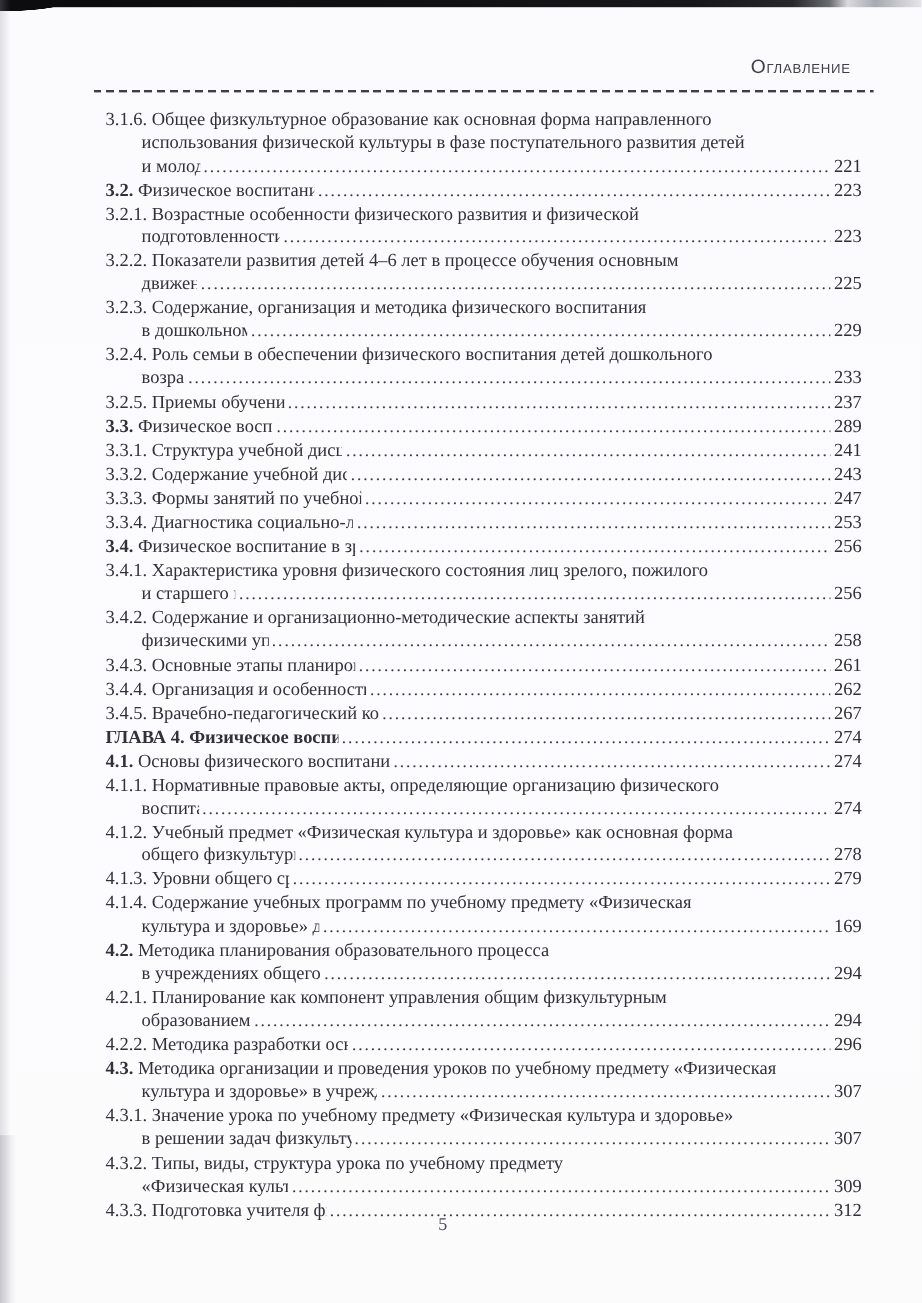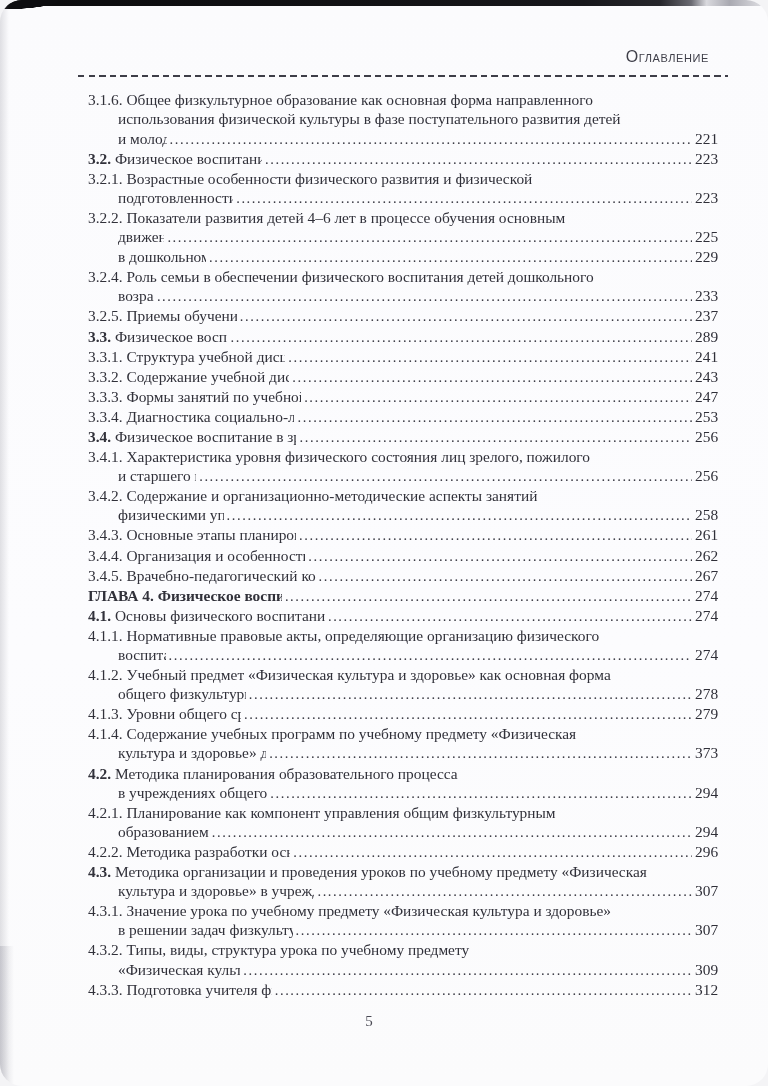--- a/index.html
+++ b/index.html
@@ -7,21 +7,20 @@
     width: 768px; height: 1086px;
     background: #f4f4f6;
     font-family: "Liberation Serif", serif;
     overflow: hidden;
   }
   .scan {
     position: relative;
     width: 768px; height: 1086px;
     background: linear-gradient(180deg, #fbfbfd 0%, #fcfcfe 60%, #fbfbfc 100%);
     overflow: hidden;
-    border-radius: 22px;
   }
   
   .top-bar {
     position: absolute; top: 0; left: 0; right: 0; height: 6px;
     background: linear-gradient(90deg,
       #0b0b0d 0%, #121215 50%, #17171b 76%, #27272c 86%,
       #6a6a72 90%, #d9d9de 92%, #a9a9b1 95%, #e6e6ea 100%);
   }
   .corner-wedge {
     position: absolute; top: 0; left: 0; width: 92px; height: 17px;
@@ -138,20 +137,21 @@
         </div>
         <div class="entry lvl2">
           <div class="line first"><span class="txt"><span class="num">3.2.2. </span>Показатели развития детей 4–6 лет в процессе обучения основным</span></div>
           <div class="line cont leader">
             <span class="txt">движениям</span>
             <span class="dots"></span>
             <span class="pg">225</span>
           </div>
         </div>
         <div class="entry lvl2">
+          <div class="line first"><span class="txt"><span class="num">3.2.3. </span>Содержание, организация и методика физического воспитания</span></div>
           <div class="line cont leader">
             <span class="txt">в дошкольном возрасте</span>
             <span class="dots"></span>
             <span class="pg">229</span>
           </div>
         </div>
         <div class="entry lvl2">
           <div class="line first"><span class="txt"><span class="num">3.2.4. </span>Роль семьи в обеспечении физического воспитания детей дошкольного</span></div>
           <div class="line cont leader">
             <span class="txt">возраста</span>
@@ -280,21 +280,21 @@
             <span class="txt"><span class="num">4.1.3. </span>Уровни общего среднего образования</span>
             <span class="dots"></span>
             <span class="pg">279</span>
           </div>
         </div>
         <div class="entry lvl2">
           <div class="line first"><span class="txt"><span class="num">4.1.4. </span>Содержание учебных программ по учебному предмету «Физическая</span></div>
           <div class="line cont leader">
             <span class="txt">культура и здоровье» для I–IV, V–XI классов</span>
             <span class="dots"></span>
-            <span class="pg">373</span>
+            <span class="pg">169</span>
           </div>
         </div>
         <div class="entry lvl1">
           <div class="line first"><span class="txt"><span class="num">4.2. </span>Методика планирования образовательного процесса</span></div>
           <div class="line cont leader">
             <span class="txt">в учреждениях общего среднего образования</span>
             <span class="dots"></span>
             <span class="pg">294</span>
           </div>
         </div>

